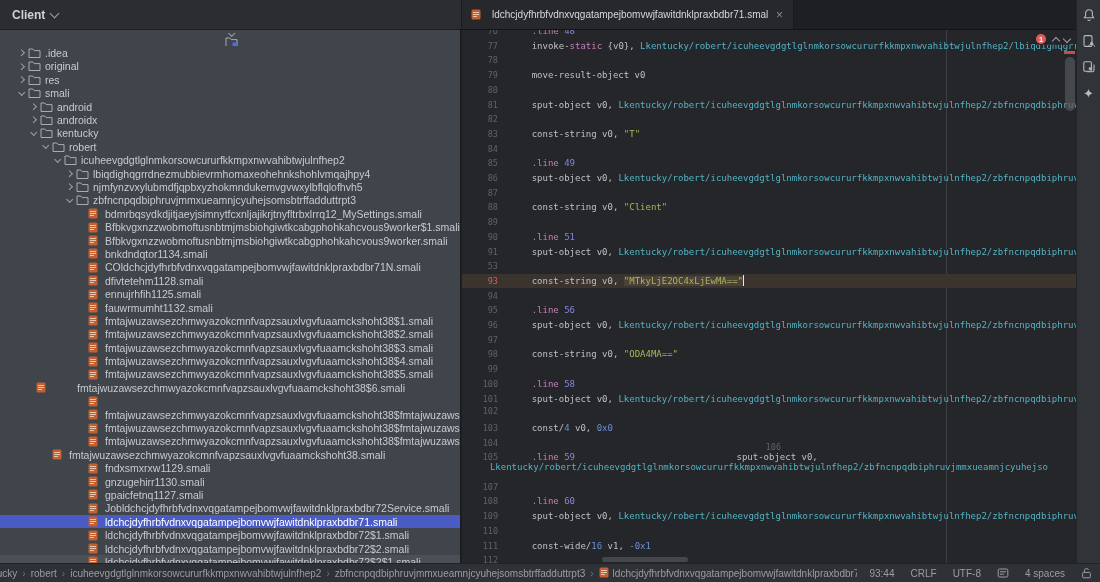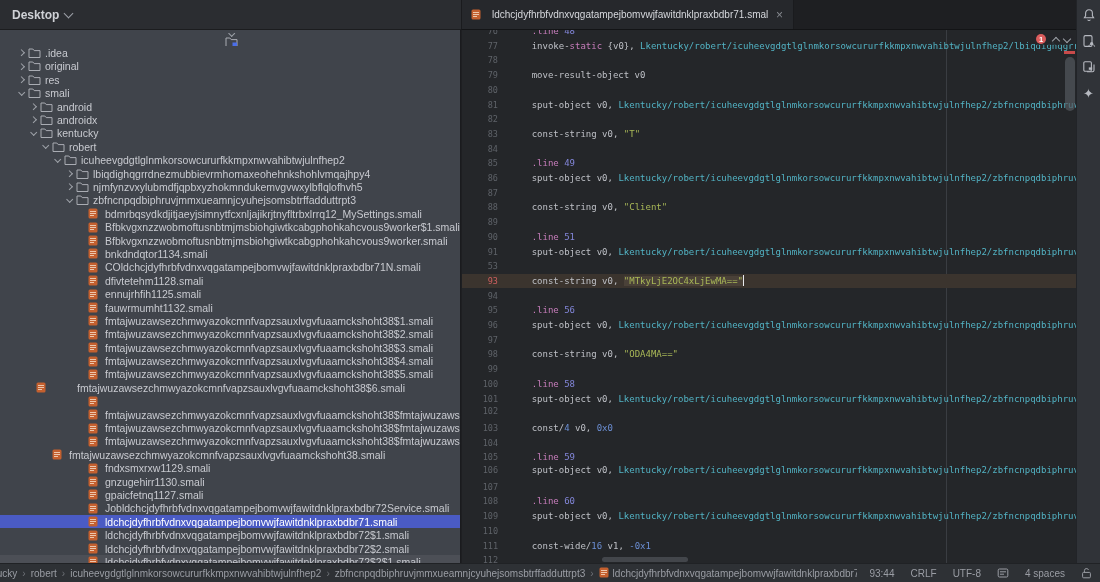--- a/index.html
+++ b/index.html
@@ -90,21 +90,21 @@
   .sic{display:flex;align-items:center;color:#9A9DA4;cursor:pointer;}
 </style>
 </head>
 <body>
 
 <div class="app">
 
   <div class="topbar">
     <div class="topbar-left">
       <div class="proj">
-        <span>Desktop</span>
+        <span>Client</span>
         <span class="dd"></span>
       </div>
     </div>
     <div class="topbar-right">
       <div class="tab">
         <span class="ticon" id="tab-file-icon">
             <svg width="10" height="11" viewBox="0 0 10 11">
               <rect x="0.5" y="0.5" width="9" height="10" rx="1.5" fill="#C4602F"></rect>
               <rect x="2" y="3" width="6" height="1" fill="#ECC6AC"></rect>
               <rect x="2" y="5" width="6" height="1" fill="#ECC6AC"></rect>
@@ -616,21 +616,21 @@
         <div class="line" style="top: 287.7px;"><span class="gut">96</span><span class="tok-p">    sput-object v0, </span><span class="tok-c">Lkentucky/robert/icuheevgdgtlglnmkorsowcururfkkmpxnwvahibtwjulnfhep2/zbfncnpqdbiphruvjmmxueamnjcyuhejso</span></div>
         <div class="line" style="top: 302.4px;"><span class="gut">97</span></div>
         <div class="line" style="top: 317.1px;"><span class="gut">98</span><span class="tok-p">    const-string v0, </span><span class="tok-s">"ODA4MA=="</span></div>
         <div class="line" style="top: 331.8px;"><span class="gut">99</span></div>
         <div class="line" style="top: 346.5px;"><span class="gut">100</span><span class="tok-p">    </span><span class="tok-d">.line</span><span class="tok-p"> </span><span class="tok-ln">58</span></div>
         <div class="line" style="top: 361.2px;"><span class="gut">101</span><span class="tok-p">    sput-object v0, </span><span class="tok-c">Lkentucky/robert/icuheevgdgtlglnmkorsowcururfkkmpxnwvahibtwjulnfhep2/zbfncnpqdbiphruvjmmxueamnjcyuhejso</span></div>
         <div class="line" style="top: 374px;"><span class="gut">102</span></div>
         <div class="line" style="top: 390.6px;"><span class="gut">103</span><span class="tok-p">    const/</span><span class="tok-n">4</span><span class="tok-p"> v0, </span><span class="tok-n">0x0</span></div>
         <div class="line" style="top: 405.3px;"><span class="gut">104</span></div>
         <div class="line" style="top: 420px;"><span class="gut">105</span><span class="tok-p">    </span><span class="tok-d">.line</span><span class="tok-p"> </span><span class="tok-ln">59</span></div>
-        <div class="line" style="top: 433px;"><span class="gut">106</span><span class="tok-p">    sput-object v0, </span><span class="tok-c">Lkentucky/robert/icuheevgdgtlglnmkorsowcururfkkmpxnwvahibtwjulnfhep2/zbfncnpqdbiphruvjmmxueamnjcyuhejso</span></div>
+        <div class="line" style="top: 412px; flex-direction: column;"><span class="gut">106</span><span class="tok-p">    sput-object v0, </span><span class="tok-c">Lkentucky/robert/icuheevgdgtlglnmkorsowcururfkkmpxnwvahibtwjulnfhep2/zbfncnpqdbiphruvjmmxueamnjcyuhejso</span></div>
         <div class="line" style="top: 449.4px;"><span class="gut">107</span></div>
         <div class="line" style="top: 464.1px;"><span class="gut">108</span><span class="tok-p">    </span><span class="tok-d">.line</span><span class="tok-p"> </span><span class="tok-ln">60</span></div>
         <div class="line" style="top: 478.8px;"><span class="gut">109</span><span class="tok-p">    sput-object v0, </span><span class="tok-c">Lkentucky/robert/icuheevgdgtlglnmkorsowcururfkkmpxnwvahibtwjulnfhep2/zbfncnpqdbiphruvjmmxueamnjcyuhejso</span></div>
         <div class="line" style="top: 493.5px;"><span class="gut">110</span></div>
         <div class="line" style="top: 508.2px;"><span class="gut">111</span><span class="tok-p">    const-wide/</span><span class="tok-n">16</span><span class="tok-p"> v1, </span><span class="tok-n">-0x1</span></div>
         <div class="line" style="top: 522.9px;"><span class="gut">112</span></div>
       </div>
     <div class="err-widget">
       <span class="err-badge">1</span>
       <span class="err-count"></span>

